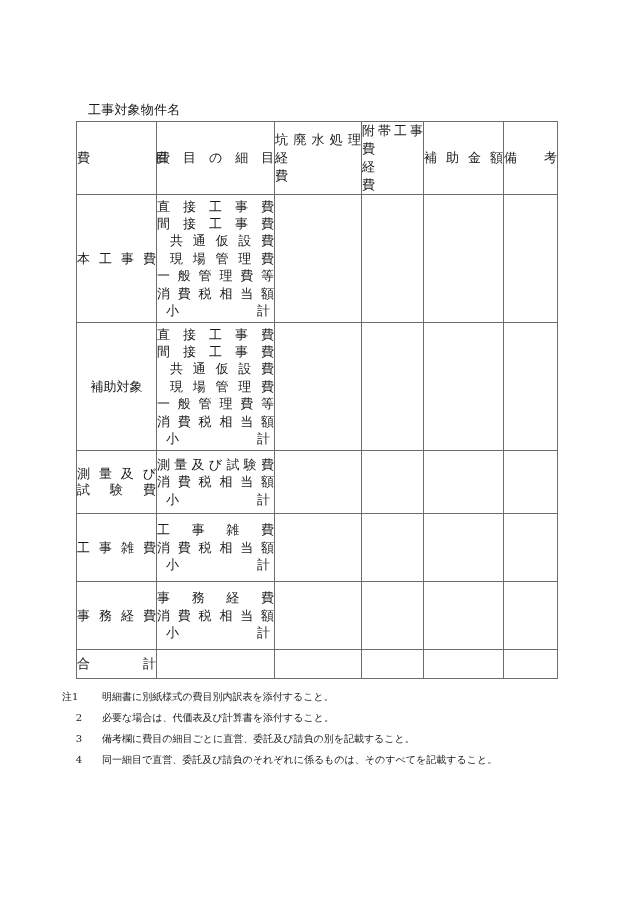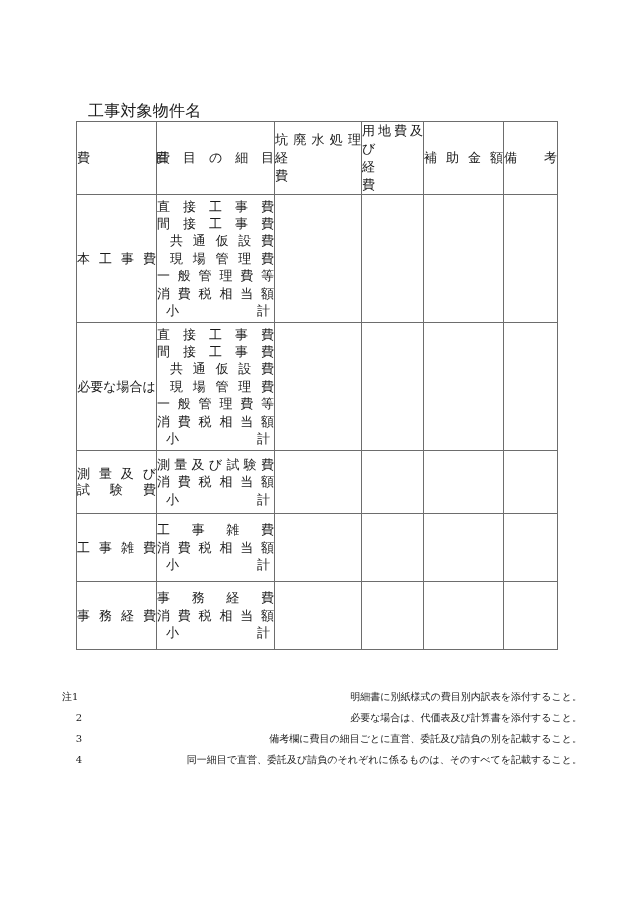--- a/index.html
+++ b/index.html
@@ -31,21 +31,21 @@
     font-size: 12.5px;
     letter-spacing: 0.2px;
     white-space: nowrap;
   }
   .doc-title .num { margin-right: 11px; }
 
   .subject-line {
     position: absolute;
     left: 88px;
     top: 101px;
-    font-size: 16px;
+    font-size: 13px;
     letter-spacing: 0.2px;
     white-space: nowrap;
   }
 
   
   .form-table {
     position: absolute;
     left: 76px;
     top: 121px;
     width: 481px;
@@ -153,21 +153,21 @@
   .note .marker {
     width: 40px;
     flex: 0 0 40px;
     text-align: left;
   }
   .note .marker.sub {
     text-align: center;
     padding-right: 6px;
     box-sizing: border-box;
   }
-  .note .txt { flex: 1 1 auto; text-align: right; }
+  .note .txt { flex: 1 1 auto; }
 </style>
 </head>
 <body>
 
 <div class="page">
 
 
   <div class="subject-line">工事対象物件名</div>
 
   <table class="form-table">
@@ -185,21 +185,21 @@
           <span class="spread">費　　　　　目</span>
         </th>
         <th class="hdr-cell">
           <span class="spread">費　目　の　細　目</span>
         </th>
         <th class="hdr-2line">
           <span class="ln just">坑 廃 水 処 理</span>
           <span class="ln just">経　　　　　費</span>
         </th>
         <th class="hdr-2line">
-          <span class="ln just">用地費及び</span>
+          <span class="ln just">附帯工事費</span>
           <span class="ln just">経　　　費</span>
         </th>
         <th class="hdr-cell">
           <span class="spread">補 助 金 額</span>
         </th>
         <th class="hdr-cell">
           <span class="spread">備　　考</span>
         </th>
       </tr>
     </thead>
@@ -219,21 +219,21 @@
           <span class="line subtotal">小　　　　　　計</span>
         </td>
         <td class="blank-cell"></td>
         <td class="blank-cell"></td>
         <td class="blank-cell"></td>
         <td class="blank-cell"></td>
       </tr>
 
       <tr class="r-big">
         <td class="item-cell">
-          <span class="ln tight">必要な場合は</span>
+          <span class="ln tight">補助対象</span>
         </td>
         <td class="detail-cell">
           <span class="line">直　接　工　事　費</span>
           <span class="line">間　接　工　事　費</span>
           <span class="line indent">共 通 仮 設 費</span>
           <span class="line indent">現 場 管 理 費</span>
           <span class="line">一 般 管 理 費 等</span>
           <span class="line">消 費 税 相 当 額</span>
           <span class="line subtotal">小　　　　　　計</span>
         </td>
@@ -283,20 +283,30 @@
           <span class="line">事　務　経　費</span>
           <span class="line">消 費 税 相 当 額</span>
           <span class="line subtotal">小　　　　　　計</span>
         </td>
         <td class="blank-cell"></td>
         <td class="blank-cell"></td>
         <td class="blank-cell"></td>
         <td class="blank-cell"></td>
       </tr>
 
+      <tr class="r-total">
+        <td class="total-cell">
+          <span class="ln">合　　　計</span>
+        </td>
+        <td class="blank-cell"></td>
+        <td class="blank-cell"></td>
+        <td class="blank-cell"></td>
+        <td class="blank-cell"></td>
+        <td class="blank-cell"></td>
+      </tr>
     </tbody>
   </table>
 
   <div class="notes">
     <div class="note">
       <span class="marker">注1</span>
       <span class="txt">明細書に別紙様式の費目別内訳表を添付すること。</span>
     </div>
     <div class="note">
       <span class="marker sub">2</span>

